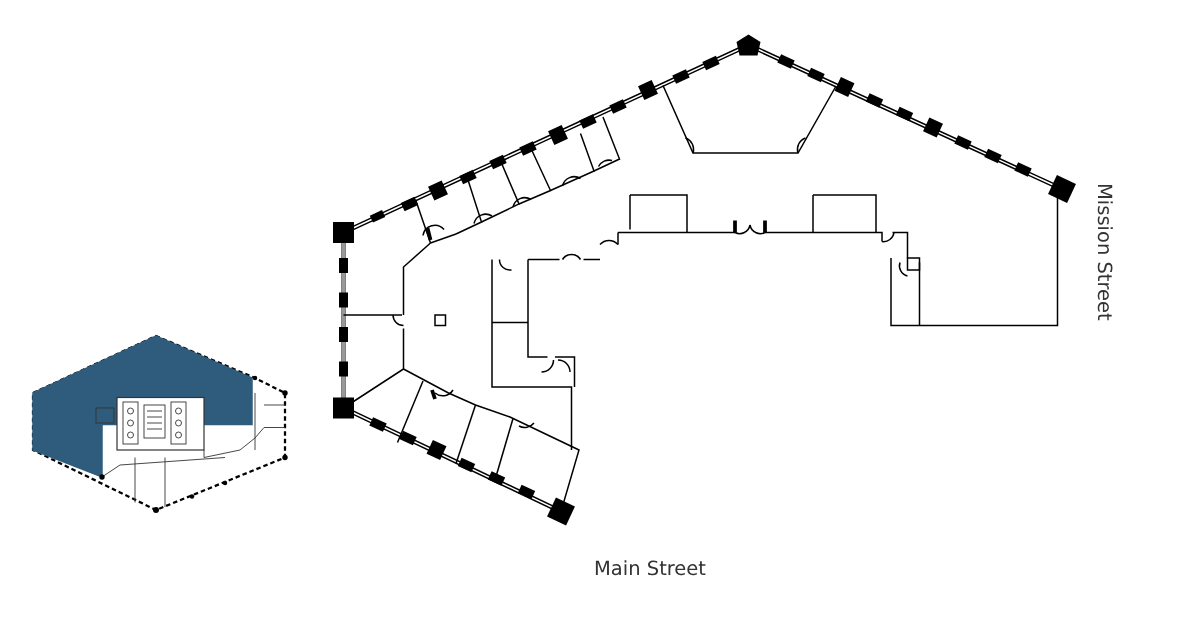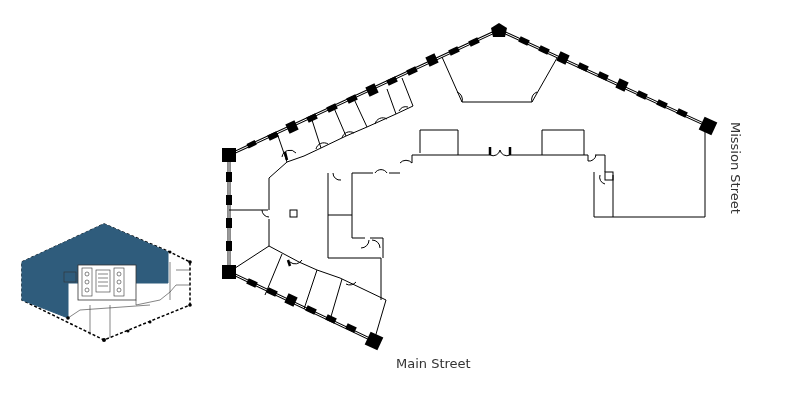--- a/index.html
+++ b/index.html
@@ -1,18 +1,18 @@
 <!DOCTYPE html>
 <html><head>
 <meta charset="utf-8">
 <style>
   html, body { margin:0; padding:0; background:#ffffff; }
   body { width:793px; height:411px; position:relative; overflow:hidden; font-family:"DejaVu Sans", "Liberation Sans", sans-serif; }
   #plan { position:absolute; left:0; top:0; }
-  .label-main { position:absolute; left:396px; top:356px; font-size:13px; color:#333;text-align:right; }
+  .label-main { position:absolute; left:396px; top:372px; font-size:13px; color:#333;text-align:right; }
   .label-mission { position:absolute; left:743px; top:122px; font-size:13px; color:#333; transform-origin:0 0; transform:rotate(90deg); white-space:nowrap; }
 </style>
 </head>
 <body>
 
 <svg id="plan" width="793" height="411" viewBox="0 0 793 411" xmlns="http://www.w3.org/2000/svg">
 
   <g>
 
     <polygon points="22,262 104,224 170,252 190,262 190,305 104,340 22,300" fill="#ffffff" stroke="#000" stroke-width="1.5" stroke-dasharray="3,2"></polygon>

